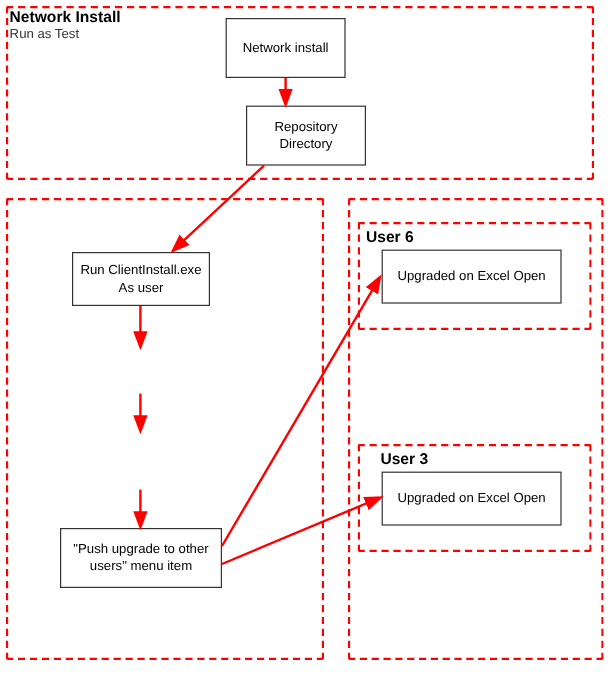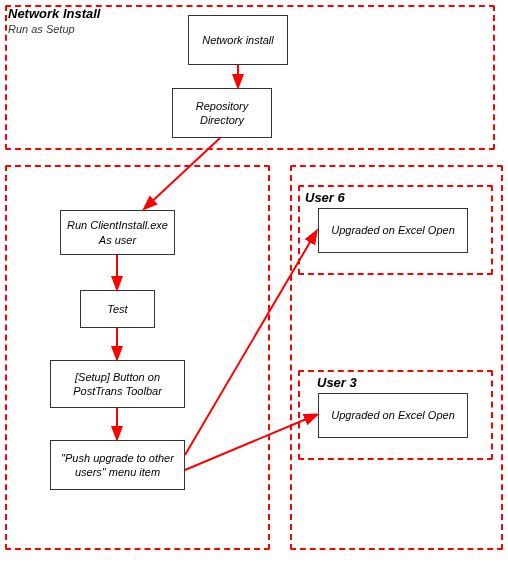--- a/index.html
+++ b/index.html
@@ -10,21 +10,20 @@
       font-family: Arial, sans-serif;
       font-size: 12px;
       position: relative;
       overflow: hidden;
     }
 
     .diagram-container {
       position: relative;
       width: 500px;
       height: 563px;
-      font-style: italic;
     }
 
     
     .section {
       position: absolute;
       border: 2px dashed red;
       border-radius: 2px;
     }
 
     .section-title {
@@ -121,21 +120,21 @@
     .box-network-install {
       top: 15px;
       left: 188px;
       width: 100px;
       height: 50px;
     }
 
     
     .box-repository {
       top: 88px;
-      left: 172px;
+      left: 205px;
       width: 100px;
       height: 50px;
     }
 
     
     .box-client-install {
       top: 210px;
       left: 60px;
       width: 115px;
       height: 45px;
@@ -192,21 +191,21 @@
     }
   </style>
 </head>
 <body>
 
 <div class="diagram-container">
 
   <div class="section network-section"></div>
   <div class="network-section-label">
     <div class="section-title">Network Install</div>
-    <div class="section-subtitle">Run as Setup</div>
+    <div class="section-subtitle">Run as Test</div>
   </div>
 
   <div class="section test-user-section"></div>
 
   <div class="section users-right-section"></div>
 
   <div class="section user2-section"></div>
   <div class="user2-label">
     <div class="section-title">User 6</div>
   </div>
@@ -221,27 +220,21 @@
   </div>
 
   <div class="box box-repository">
     <span>Repository Directory</span>
   </div>
 
   <div class="box box-client-install">
     <span>Run ClientInstall.exe As user</span>
   </div>
 
-  <div class="box box-test">
-    <span>Test</span>
-  </div>
-
-  <div class="box box-setup">
-    <span>[Setup] Button on PostTrans Toolbar</span>
-  </div>
+
 
   <div class="box box-push-upgrade">
     <span>"Push upgrade to other users" menu item</span>
   </div>
 
   <div class="box box-user2-upgrade">
     <span>Upgraded on Excel Open</span>
   </div>
 
   <div class="box box-user3-upgrade">

